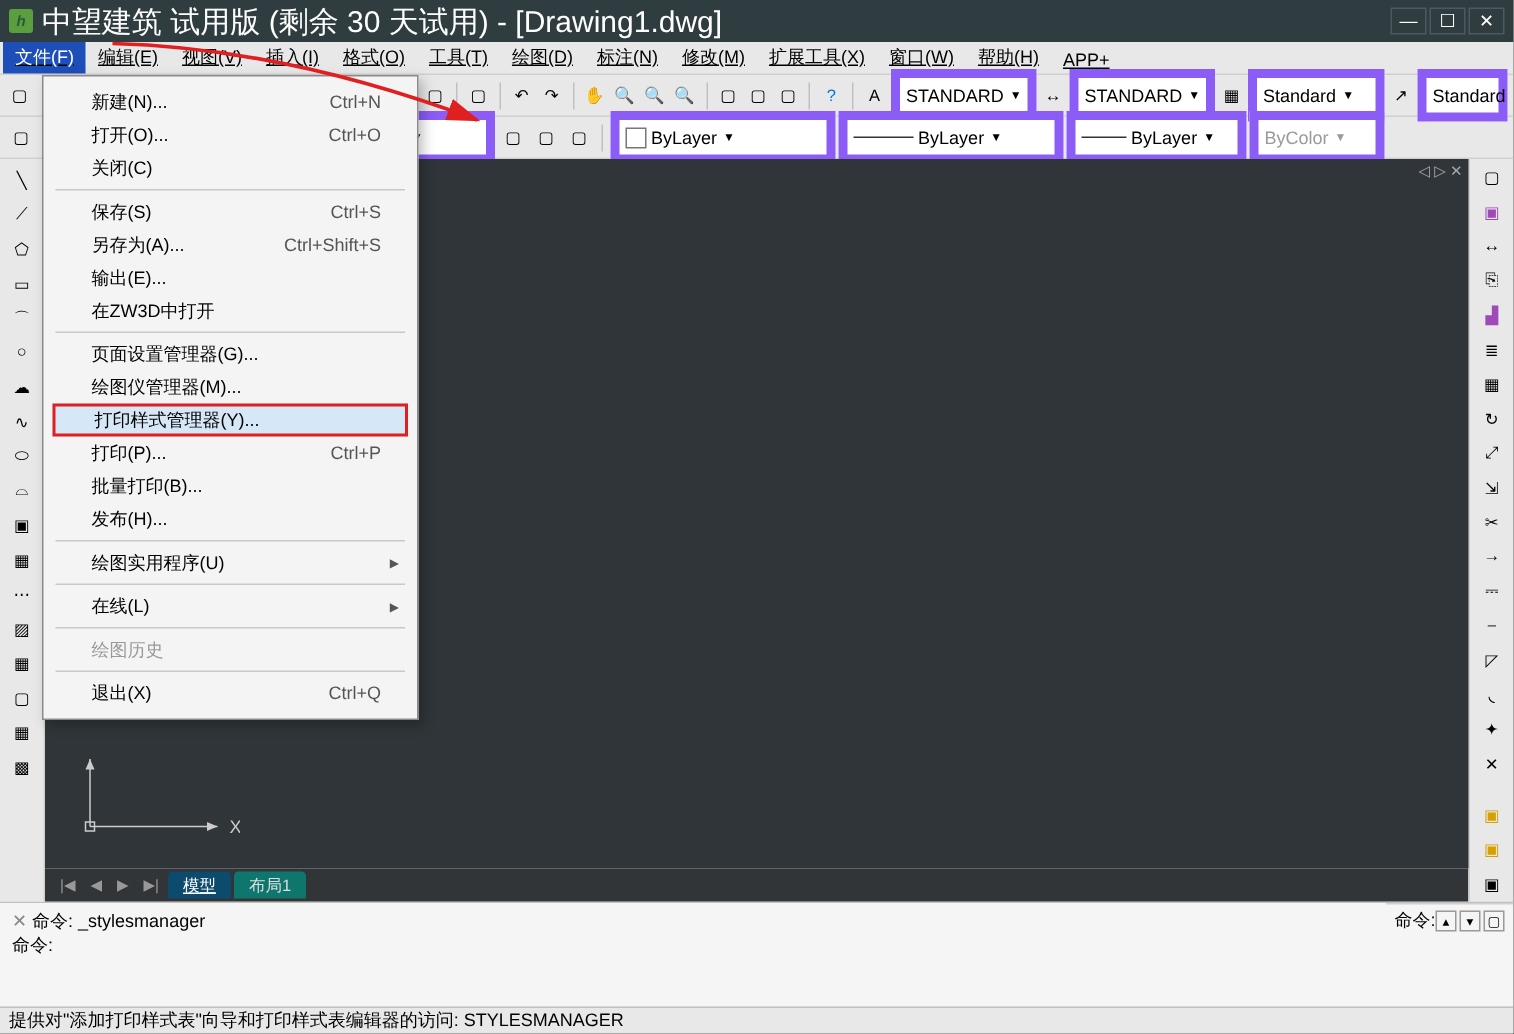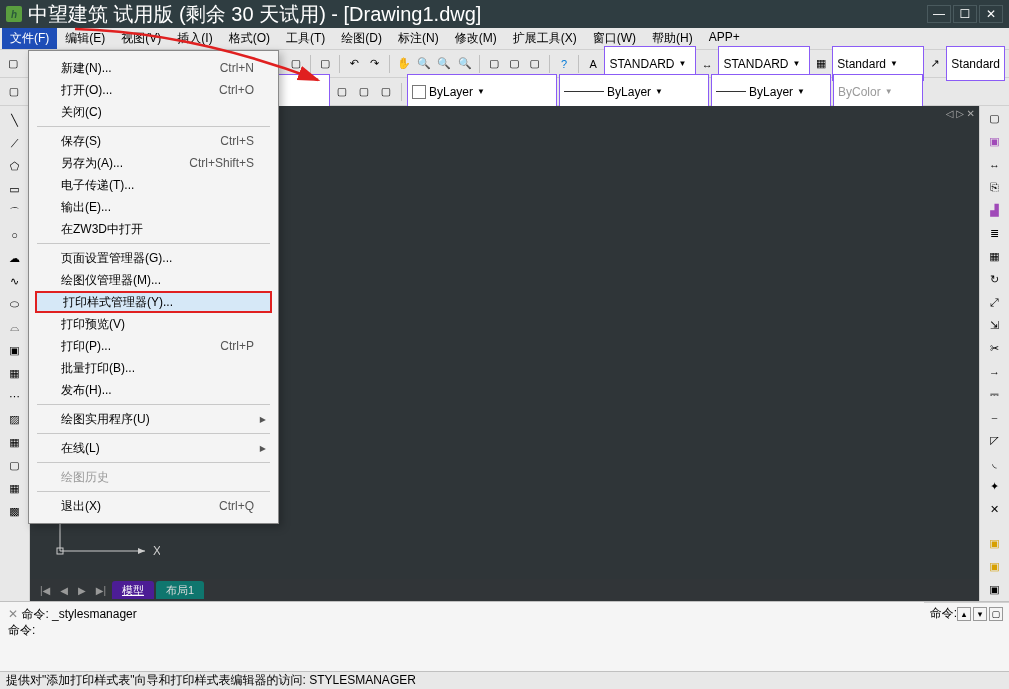--- a/index.html
+++ b/index.html
@@ -1,27 +1,27 @@
 <!DOCTYPE html>
 <html><head>
 <meta charset="utf-8">
 <style>
 * { margin:0; padding:0; box-sizing:border-box; font-family:"Microsoft YaHei","SimSun",sans-serif; font-size:12px; }
 body { width:1009px; height:689px; background:#f0f0f0; position:relative; overflow:hidden; }
 .titlebar { height:28px; background:#2f3d41; color:#fff; display:flex; align-items:center; padding:0 6px; }
 .titlebar .icon { width:16px; height:16px; background:#5a9e3f; border-radius:2px; margin-right:6px; display:flex; align-items:center; justify-content:center; font-size:10px; color:#2a5a3a; font-style:italic; font-weight:bold; }
 .titlebar .title { flex:1; font-size:20px; }
 .titlebar .winbtn { width:24px; height:18px; display:flex; align-items:center; justify-content:center; border:1px solid #4a5a5e; margin-left:2px; color:#fff; }
-.menubar { height:22px; background:#e8e8e8; display:flex; align-items:flex-start; padding:0 2px; border-bottom:1px solid #d0d0d0; }
+.menubar { height:22px; background:#e8e8e8; display:flex; align-items:flex-end; padding:0 2px; border-bottom:1px solid #d0d0d0;text-decoration:underline; }
 .menubar .menuitem { padding:2px 8px; cursor:default; }
 .menubar .menuitem.active { background:#1e4eb8; color:#fff; }
 .toolbar1 { height:28px; background:#e8e8e8; border-bottom:1px solid #d0d0d0; display:flex; align-items:center; padding:0 4px; gap:2px; }
 .tbtn { width:20px; height:20px; border:1px solid transparent; display:flex; align-items:center; justify-content:center; font-size:11px; }
 .tsep { width:1px; height:18px; background:#c0c0c0; margin:0 3px; }
-.combo { height:35px; border:1px solid #8b5cf6; background:#fff; display:flex; align-items:center; padding:0 4px; font-size:11px; }
+.combo { height:35px; border:6px solid #8b5cf6; background:#fff; display:flex; align-items:center; padding:0 4px; font-size:11px; }
 .combo .arrow { margin-left:4px; font-size:8px; }
 .toolbar2 { height:28px; background:#e8e8e8; border-bottom:1px solid #d0d0d0; display:flex; align-items:center; padding:0 4px; gap:2px; }
 .colorswatch { width:14px; height:14px; border:1px solid #777; display:inline-block; margin-right:3px; }
 .main { display:flex; height:calc(100% - 28px - 22px - 28px - 28px - 70px - 18px); }
 .lefttool { width:30px; background:#e8e8e8; border-right:1px solid #d0d0d0; display:flex; flex-direction:column; align-items:center; padding-top:4px; gap:3px; }
 .lefttool .tbtn { width:22px; height:20px; }
 .canvas { flex:1; background:#2f3538; position:relative; }
 .canvas .nav { position:absolute; top:2px; right:4px; color:#aaa; font-size:10px; }
 .righttool { width:30px; background:#e8e8e8; border-left:1px solid #d0d0d0; display:flex; flex-direction:column; align-items:center; padding-top:2px; gap:3px; }
 .righttool .tbtn { width:22px; height:20px; }
@@ -29,21 +29,21 @@
 .dropdown .ditem { display:flex; align-items:center; height:22px; padding:0 8px 0 26px; position:relative; cursor:default; }
 .dropdown .ditem .sc { position:absolute; right:18px; color:#555; }
 .dropdown .ditem.sub::after { content:"▶"; position:absolute; right:6px; font-size:8px; color:#555; }
 .dropdown .ditem.hl { background:#d6e8f7; }
 .dropdown .ditem.disabled { color:#9a9a9a; }
 .dropdown .dsep { height:1px; background:#c8c8c8; margin:3px 2px; }
 .redbox { border:2px solid #e02020; }
 .arrow-anno { position:absolute; z-index:60; pointer-events:none; }
 .tabs { height:22px; background:#313538; display:flex; align-items:center; padding:0 6px; gap:2px; }
 .tabs .tab { height:18px; display:flex; align-items:center; padding:0 10px; color:#ddd; font-size:11px; background:#0f766e; border-radius:3px 3px 0 0; }
-.tabs .tab.active { background:#4c1d95; color:#fff;text-decoration:underline; }
+.tabs .tab.active { background:#0c4a6e; color:#fff;text-decoration:underline; }
 .tabs .tnav { color:#999; font-size:10px; margin:0 4px; }
 .cmdarea { height:70px; background:#f5f5f5; border-top:1px solid #c0c0c0; display:flex; flex-direction:row; }
 .cmdlog { flex:1; padding:4px 8px; overflow:hidden; font-family:SimSun,monospace; line-height:16px; }
 .cmdinput { height:22px; border-top:1px solid #d0d0d0; display:flex; align-items:center; padding:0 6px; font-family:SimSun,monospace; }
 .cmdinput .closebtn { margin-left:auto; display:flex; gap:2px; }
 .cmdinput .closebtn span { width:14px; height:14px; border:1px solid #999; display:flex; align-items:center; justify-content:center; font-size:9px; }
 .status { height:18px; background:#e8e8e8; border-top:1px solid #c0c0c0; display:flex; align-items:center; padding:0 6px; font-size:12px; }
 .axis { position:absolute; left:20px; bottom:18px; }
 
 .i-arrow-left,.i-arrow-right{font-size:9px;color:#999}
@@ -250,40 +250,34 @@
     <div class="dsep"></div>
     <div class="ditem">
       <span>保存(S)</span>
       <span class="sc">Ctrl+S</span>
     </div>
     <div class="ditem">
       <span>另存为(A)...</span>
       <span class="sc">Ctrl+Shift+S</span>
     </div>
     <div class="ditem">
-      <span>电子传递(T)...</span>
-    </div>
-    <div class="ditem">
       <span>输出(E)...</span>
     </div>
     <div class="ditem">
       <span>在ZW3D中打开</span>
     </div>
     <div class="dsep"></div>
     <div class="ditem">
       <span>页面设置管理器(G)...</span>
     </div>
     <div class="ditem">
       <span>绘图仪管理器(M)...</span>
     </div>
     <div class="ditem hl redbox">
       <span>打印样式管理器(Y)...</span>
-    </div>
-    <div class="ditem">
-      <span>打印预览(V)</span>
     </div>
     <div class="ditem">
       <span>打印(P)...</span>
       <span class="sc">Ctrl+P</span>
     </div>
     <div class="ditem">
       <span>批量打印(B)...</span>
     </div>
     <div class="ditem">
       <span>发布(H)...</span>

